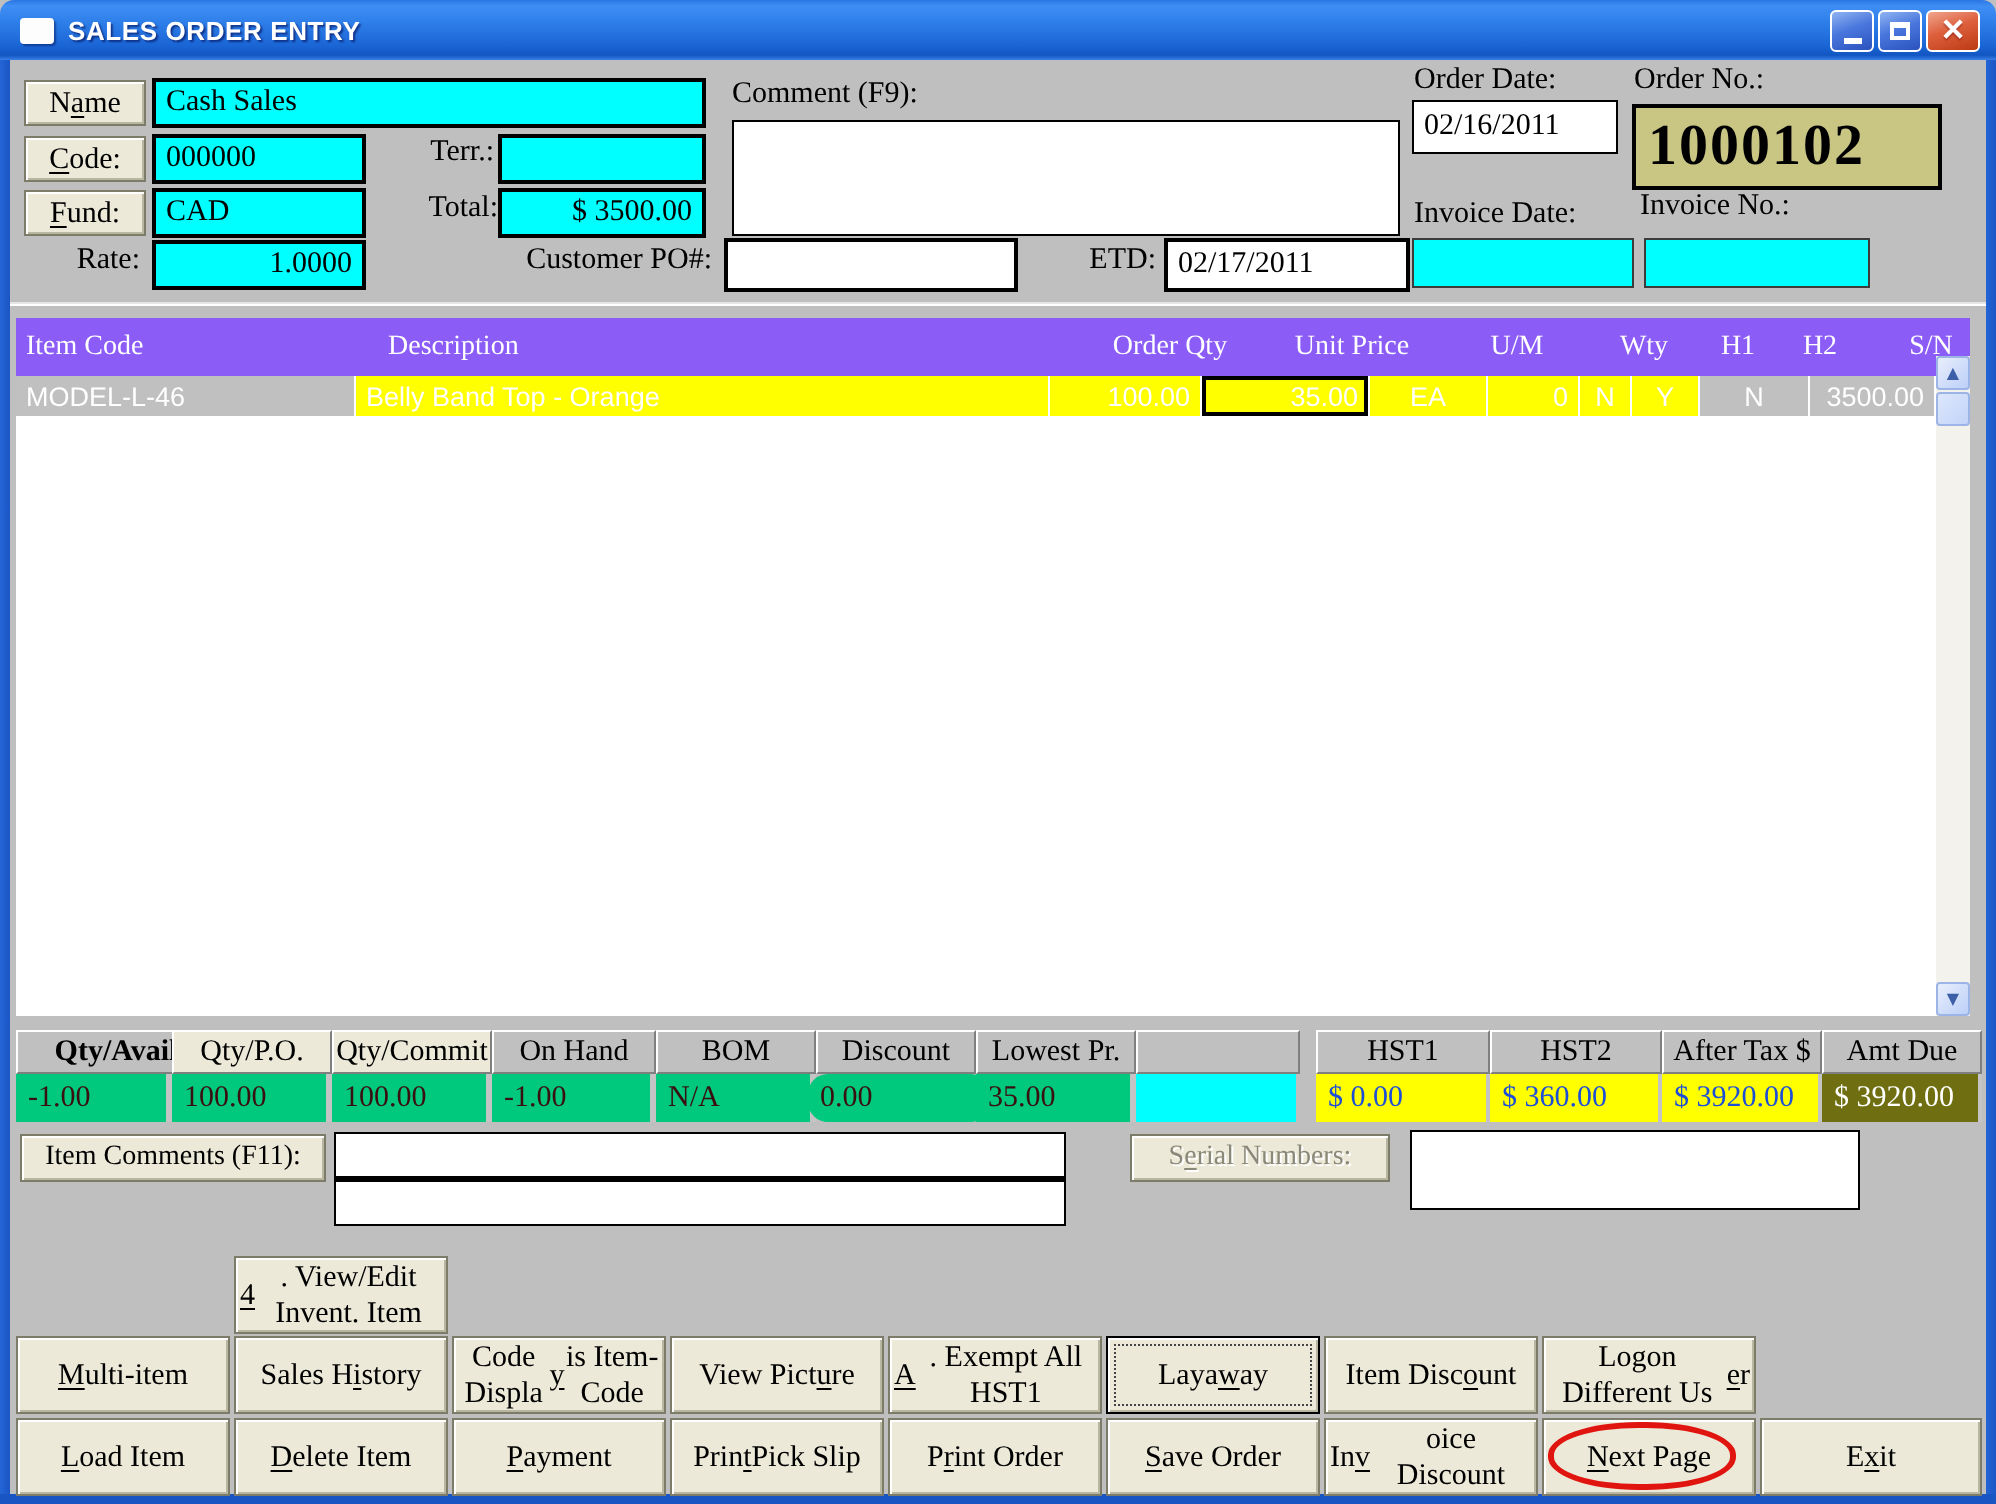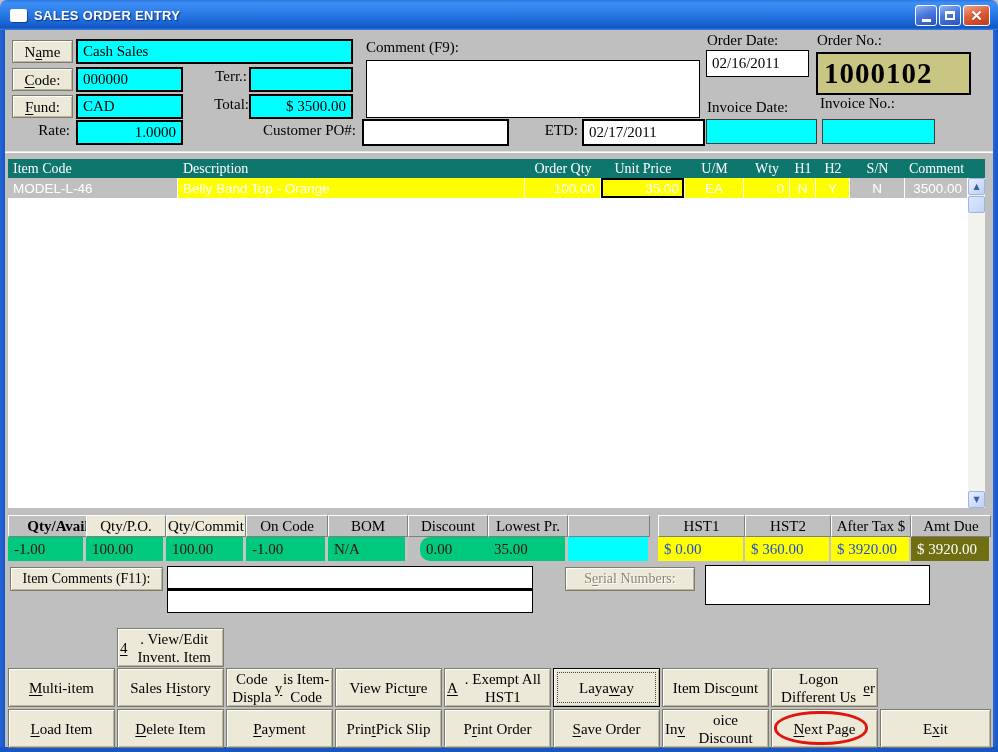--- a/index.html
+++ b/index.html
@@ -41,21 +41,21 @@
   .cyan2{background:#00ffff;border:2px solid #000;}
   .cyan1{background:#00ffff;border:1px solid #3c3c3c;}
   .white2{background:#fff;border:2px solid #000;}
   .white1{background:#fff;border:1px solid #000;}
   .right{justify-content:flex-end;}
   .sep{position:absolute;left:5px;width:988px;top:151px;height:2px;background:#e6e6e6;border-bottom:1px solid #fff;}
   
   .orderno{position:absolute;background:#c9c583;border:2px solid #000;font-weight:bold;font-size:29px;display:flex;align-items:center;padding-left:6px;letter-spacing:1px;}
   
   .gridwrap{position:absolute;left:8px;top:159px;width:977px;height:349px;background:#fff;}
-  .ghead{display:grid;grid-template-columns:170px 347px 76px 84px 59px 46px 26px 34px 55px 63px 17px;height:19px;background:#0f766e;}
+  .ghead{display:grid;grid-template-columns:170px 347px 76px 84px 59px 46px 26px 34px 55px 63px 17px;height:29px;background:#8b5cf6;gap:11px;}
   .ghead .hc{color:#fff;font-size:14px;display:flex;align-items:center;padding:0 5px;white-space:nowrap;overflow:hidden;}
   .ghead .c{justify-content:center;padding:0 2px;}
   .grow{display:grid;grid-template-columns:170px 347px 76px 84px 59px 46px 26px 34px 55px 63px;height:20px;}
   .grow .dc{color:#fff;font-family:"Liberation Sans",sans-serif;font-size:13.5px;display:flex;align-items:center;padding:0 5px;border-right:1px solid #fff;white-space:nowrap;overflow:hidden;}
   .dc.yel{background:#ffff00;} .dc.gry{background:#c0c0c0;}
   .dc.c{justify-content:center;} .dc.r{justify-content:flex-end;}
   .dc.sel{box-shadow:inset 0 0 0 2px #000;}
   
   .vscroll{position:absolute;left:968px;top:178px;width:17px;height:330px;background:#f3f2ec;}
   .sbtn{position:absolute;left:0;width:17px;height:17px;border:1px solid #9db4e6;border-radius:2px;
@@ -166,36 +166,36 @@
       </div>
     <div class="sthumb"></div>
     <div class="sbtn" style="bottom:0;top:auto;">
         <span>▼</span>
       </div>
   </div>
 
   <div class="shc" style="left:8px;top:515px;width:100px;font-weight:bold;">Qty/Avail</div>
   <div class="shc btnlike" style="left:86px;top:515px;width:80px;">Qty/P.O.</div>
   <div class="shc btnlike" style="left:166px;top:515px;width:80px;">Qty/Commit</div>
-  <div class="shc" style="left:246px;top:515px;width:82px;">On Code</div>
+  <div class="shc" style="left:246px;top:515px;width:82px;">On Hand</div>
   <div class="shc" style="left:328px;top:515px;width:80px;">BOM</div>
   <div class="shc" style="left:408px;top:515px;width:80px;">Discount</div>
   <div class="shc" style="left:488px;top:515px;width:80px;">Lowest Pr.</div>
   <div class="shc" style="left:568px;top:515px;width:82px;"></div>
   <div class="shc" style="left:658px;top:515px;width:87px;">HST1</div>
   <div class="shc" style="left:745px;top:515px;width:86px;">HST2</div>
   <div class="shc" style="left:831px;top:515px;width:80px;">After Tax $</div>
   <div class="shc" style="left:911px;top:515px;width:80px;">Amt Due</div>
 
   <div class="svc" style="left:8px;top:537px;width:78px;">-1.00</div>
   <div class="svc" style="left:86px;top:537px;width:80px;">100.00</div>
   <div class="svc" style="left:166px;top:537px;width:80px;">100.00</div>
   <div class="svc" style="left:246px;top:537px;width:82px;">-1.00</div>
   <div class="svc" style="left:328px;top:537px;width:80px;">N/A</div>
-  <div class="svc" style="left:420px;top:537px;width:92px;border-radius:10px;">0.00</div>
+  <div class="svc" style="left:404px;top:537px;width:92px;border-radius:10px;">0.00</div>
   <div class="svc" style="left:488px;top:537px;width:80px;">35.00</div>
   <div class="svc cyan" style="left:568px;top:537px;width:80px;"></div>
   <div class="tvc" style="left:658px;top:537px;width:87px;">$ 0.00</div>
   <div class="tvc" style="left:745px;top:537px;width:86px;">$ 360.00</div>
   <div class="tvc" style="left:831px;top:537px;width:80px;">$ 3920.00</div>
   <div class="tvc dark" style="left:911px;top:537px;width:80px;">$ 3920.00</div>
 
   <div class="btn3d" style="left:10px;top:567px;width:153px;height:24px;font-size:14px;">Item Comments (F11):</div>
   <div class="cbox" style="left:167px;top:566px;width:366px;height:23px;font-size:14px;padding:0 4px;"></div>
   <div class="cbox" style="left:167px;top:589px;width:366px;height:24px;border-top-width:2px;font-size:14px;padding:0 4px;"></div>

